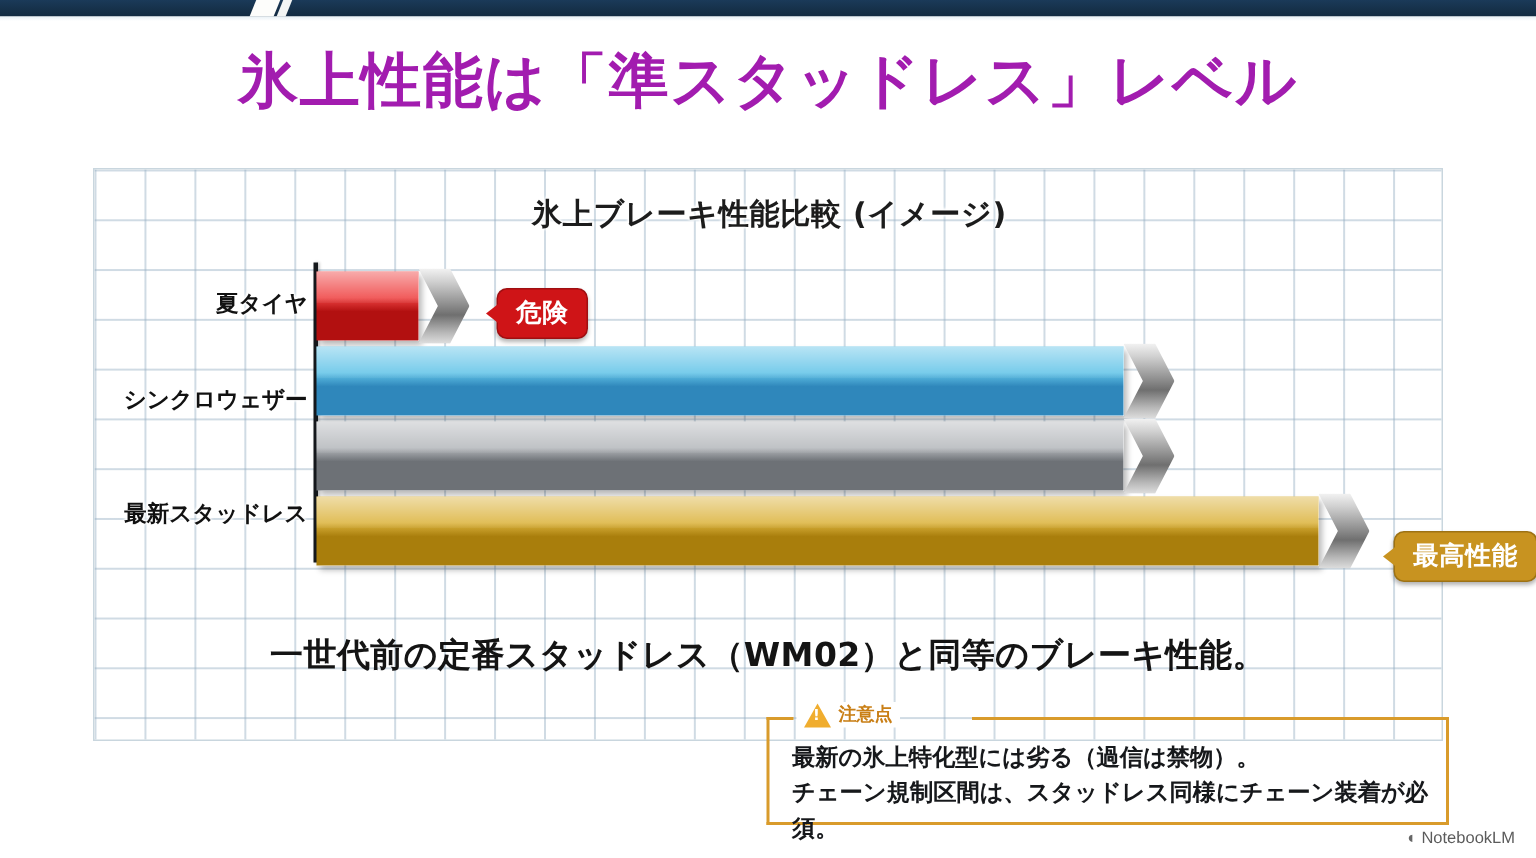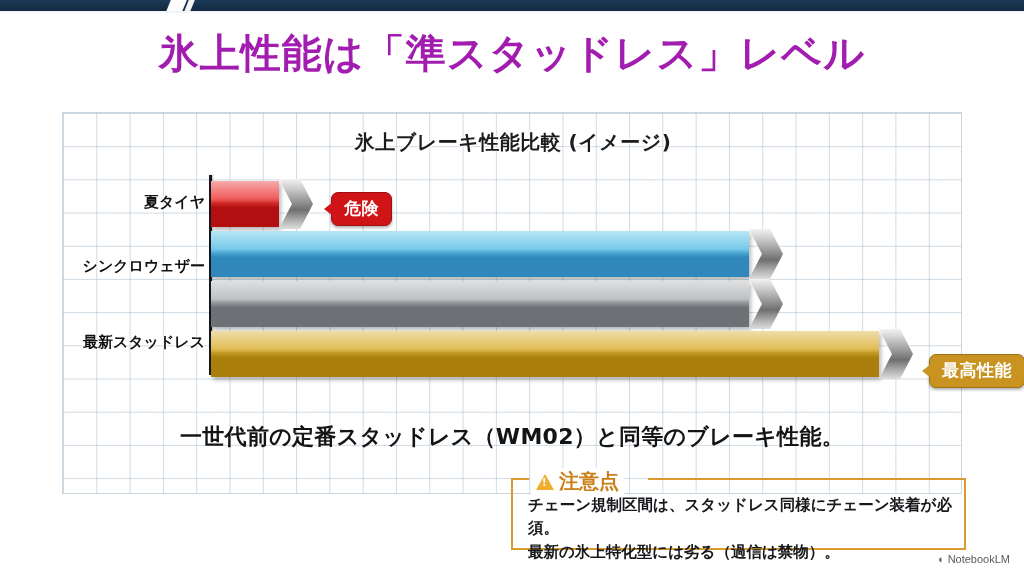--- a/index.html
+++ b/index.html
@@ -142,21 +142,21 @@
     box-sizing:border-box;
   }
   .note-topleft{
     position:absolute;left:511px;top:478px;width:18px;height:2px;background:#d99b2b;
   }
   .note-topright{
     position:absolute;left:648px;top:478px;width:318px;height:2px;background:#d99b2b;
   }
   .note-head{
     position:absolute;left:531px;top:468px;
-    font-size:20px;font-weight:bold;color:#c97f16;
+    font-size:12px;font-weight:bold;color:#c97f16;
     font-family:"DejaVu Sans","Liberation Sans",sans-serif;
     background:#fff;padding:0 5px;
     display:flex;align-items:center;gap:5px;
   }
   .warn-tri{
     display:inline-block;width:0;height:0;
     border-left:9px solid transparent;border-right:9px solid transparent;
     border-bottom:16px solid #f0ad2e;
     position:relative;
   }
@@ -238,20 +238,20 @@
 <div class="caption">一世代前の定番スタッドレス（WM02）と同等のブレーキ性能。</div>
 
 <div class="note-topleft"></div>
 <div class="note-topright"></div>
 <div class="note"></div>
 <div class="note-head">
   <span class="warn-tri"></span>
   <span>注意点</span>
 </div>
 <div class="note-body">
+  <div>最新の氷上特化型には劣る（過信は禁物）。</div>
   <div>チェーン規制区間は、スタッドレス同様にチェーン装着が必須。</div>
-  <div>最新の氷上特化型には劣る（過信は禁物）。</div>
 </div>
 
 <div class="watermark">
   <span class="wm-glyph">◖</span>
   <span>NotebookLM</span>
 </div>
 
 </body></html>

